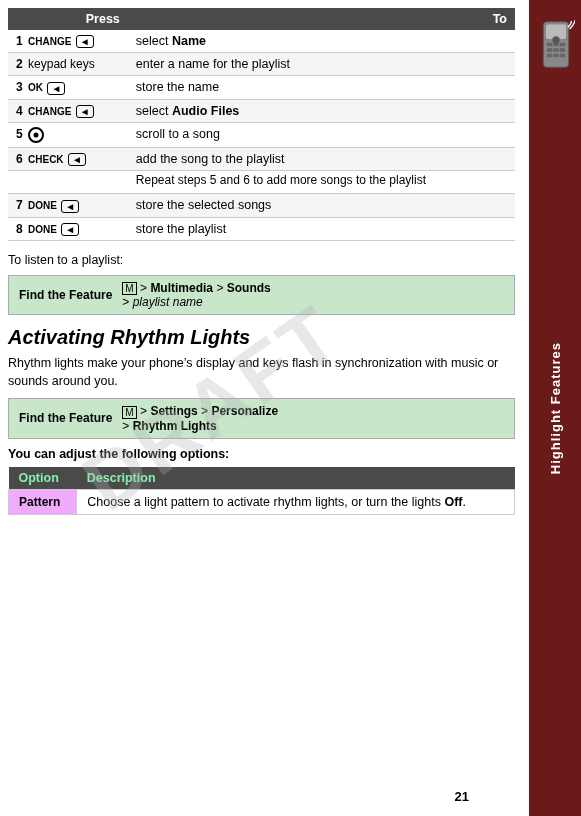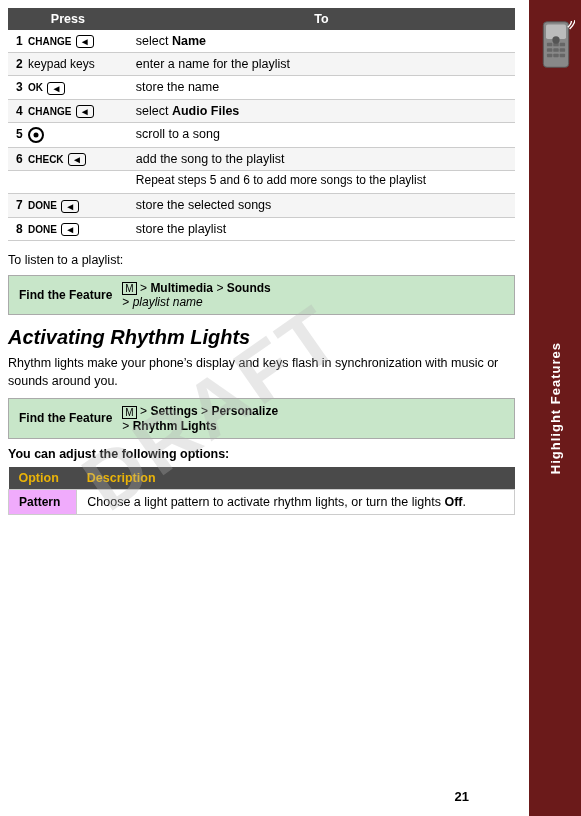--- a/index.html
+++ b/index.html
@@ -68,21 +68,21 @@
       font-size: 12.5px;
     }
 
     .press-table thead tr {
       background: #4a4a4a;
       color: #fff;
     }
 
     .press-table thead th {
       padding: 4px 8px;
-      text-align: center;
+      text-align: right;
       font-weight: bold;
     }
 
     .press-table tbody tr {
       border-bottom: 1px solid #ccc;
     }
 
     .press-table tbody tr:nth-child(even) {
       background: #f5f5f5;
     }
@@ -194,21 +194,21 @@
 
     
     .options-table {
       width: 100%;
       border-collapse: collapse;
       font-size: 12.5px;
     }
 
     .options-table thead tr {
       background: #4a4a4a;
-      color: #eab308;
+      color: #86efac;
     }
 
     .options-table thead th {
       padding: 4px 10px;
       text-align: left;
       font-weight: bold;
     }
 
     .options-table tbody td {
       padding: 5px 10px;

